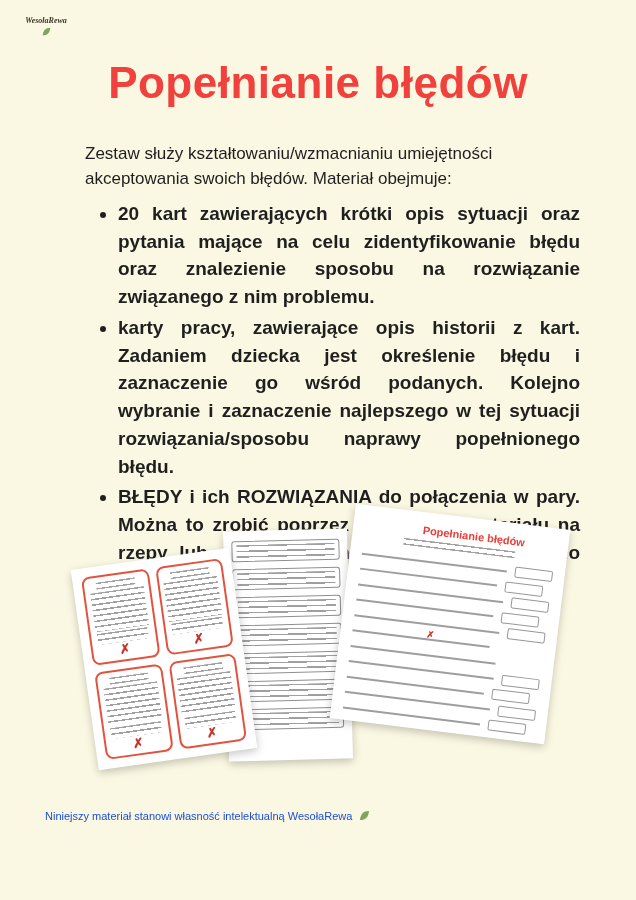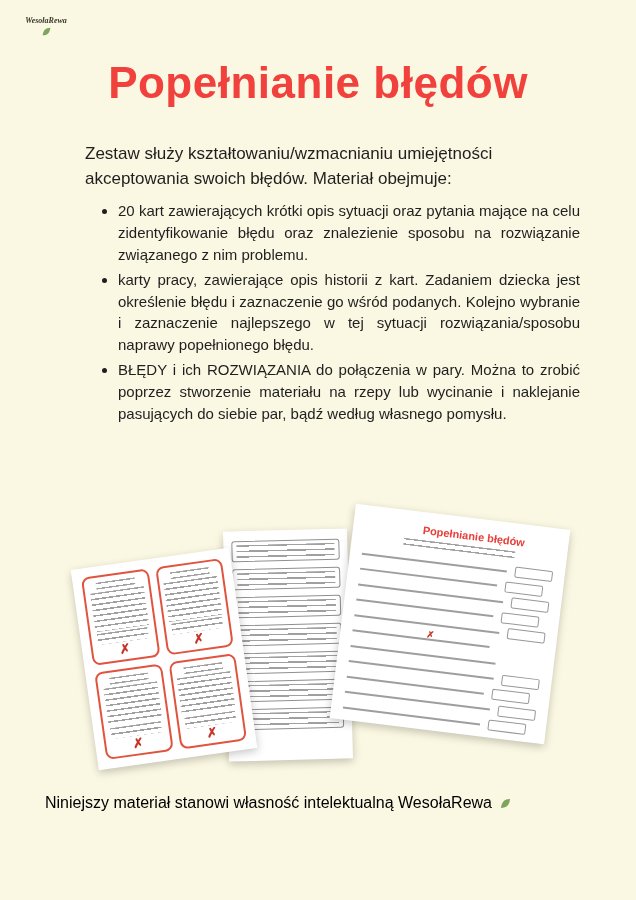--- a/index.html
+++ b/index.html
@@ -21,21 +21,21 @@
     font-size:44px; font-weight:800; letter-spacing:0.5px; color:#F1413D;
   }
 
   
   .intro {
     position:absolute; top:142px; left:85px; width:476px; margin:0;
     font-size:17px; line-height:1.45; text-align:left;
   }
   .bullets {
     position:absolute; top:200px; left:97px; width:462px; margin:0; padding:0 0 0 21px;
-    font-size:15px; line-height:1.46; text-align:justify;
+    font-size:19px; line-height:1.46; text-align:justify;font-weight:bold;
   }
   .bullets li { margin:0 0 3px 0; }
 
   
   .sheet {
     position:absolute; background:#ffffff; box-shadow:0 3px 9px rgba(0,0,0,0.22);
     box-sizing:border-box;
   }
   .line-block {
     background-image:repeating-linear-gradient(to bottom,
@@ -77,22 +77,22 @@
   .rowlist { display:flex; flex-direction:column; gap:4.5px; }
   .row { display:flex; align-items:center; gap:8px; }
   .rline { height:2px; background:#9e9e9e; flex:1; }
   .row.short .rline { max-width:72%; }
   .mini-box { width:36px; height:9px; border:1px solid #979797; border-radius:2px; flex:none; }
   .row.nobox .mini-box { visibility:hidden; }
   .x-mark-small { position:absolute; left:86px; top:116px; color:#C63527;
                   font-size:9px; font-weight:bold; }
 
   
-  .footer { position:absolute; left:45px; top:791px; width:552px;
-            font-size:16px; line-height:1.55; color:#000000; }
+  .footer { position:absolute; left:45px; top:808px; width:552px;
+            font-size:11px; line-height:1.55; color:#1d4ed8; }
   .footer p { margin:0; }
   .footer .line1 { margin-bottom:6px; }
   .footer .para { text-align:justify; }
   .leaf-inline { vertical-align:-2px; margin-left:3px; }
 </style>
 </head>
 <body>
 
 <div class="page">
 

